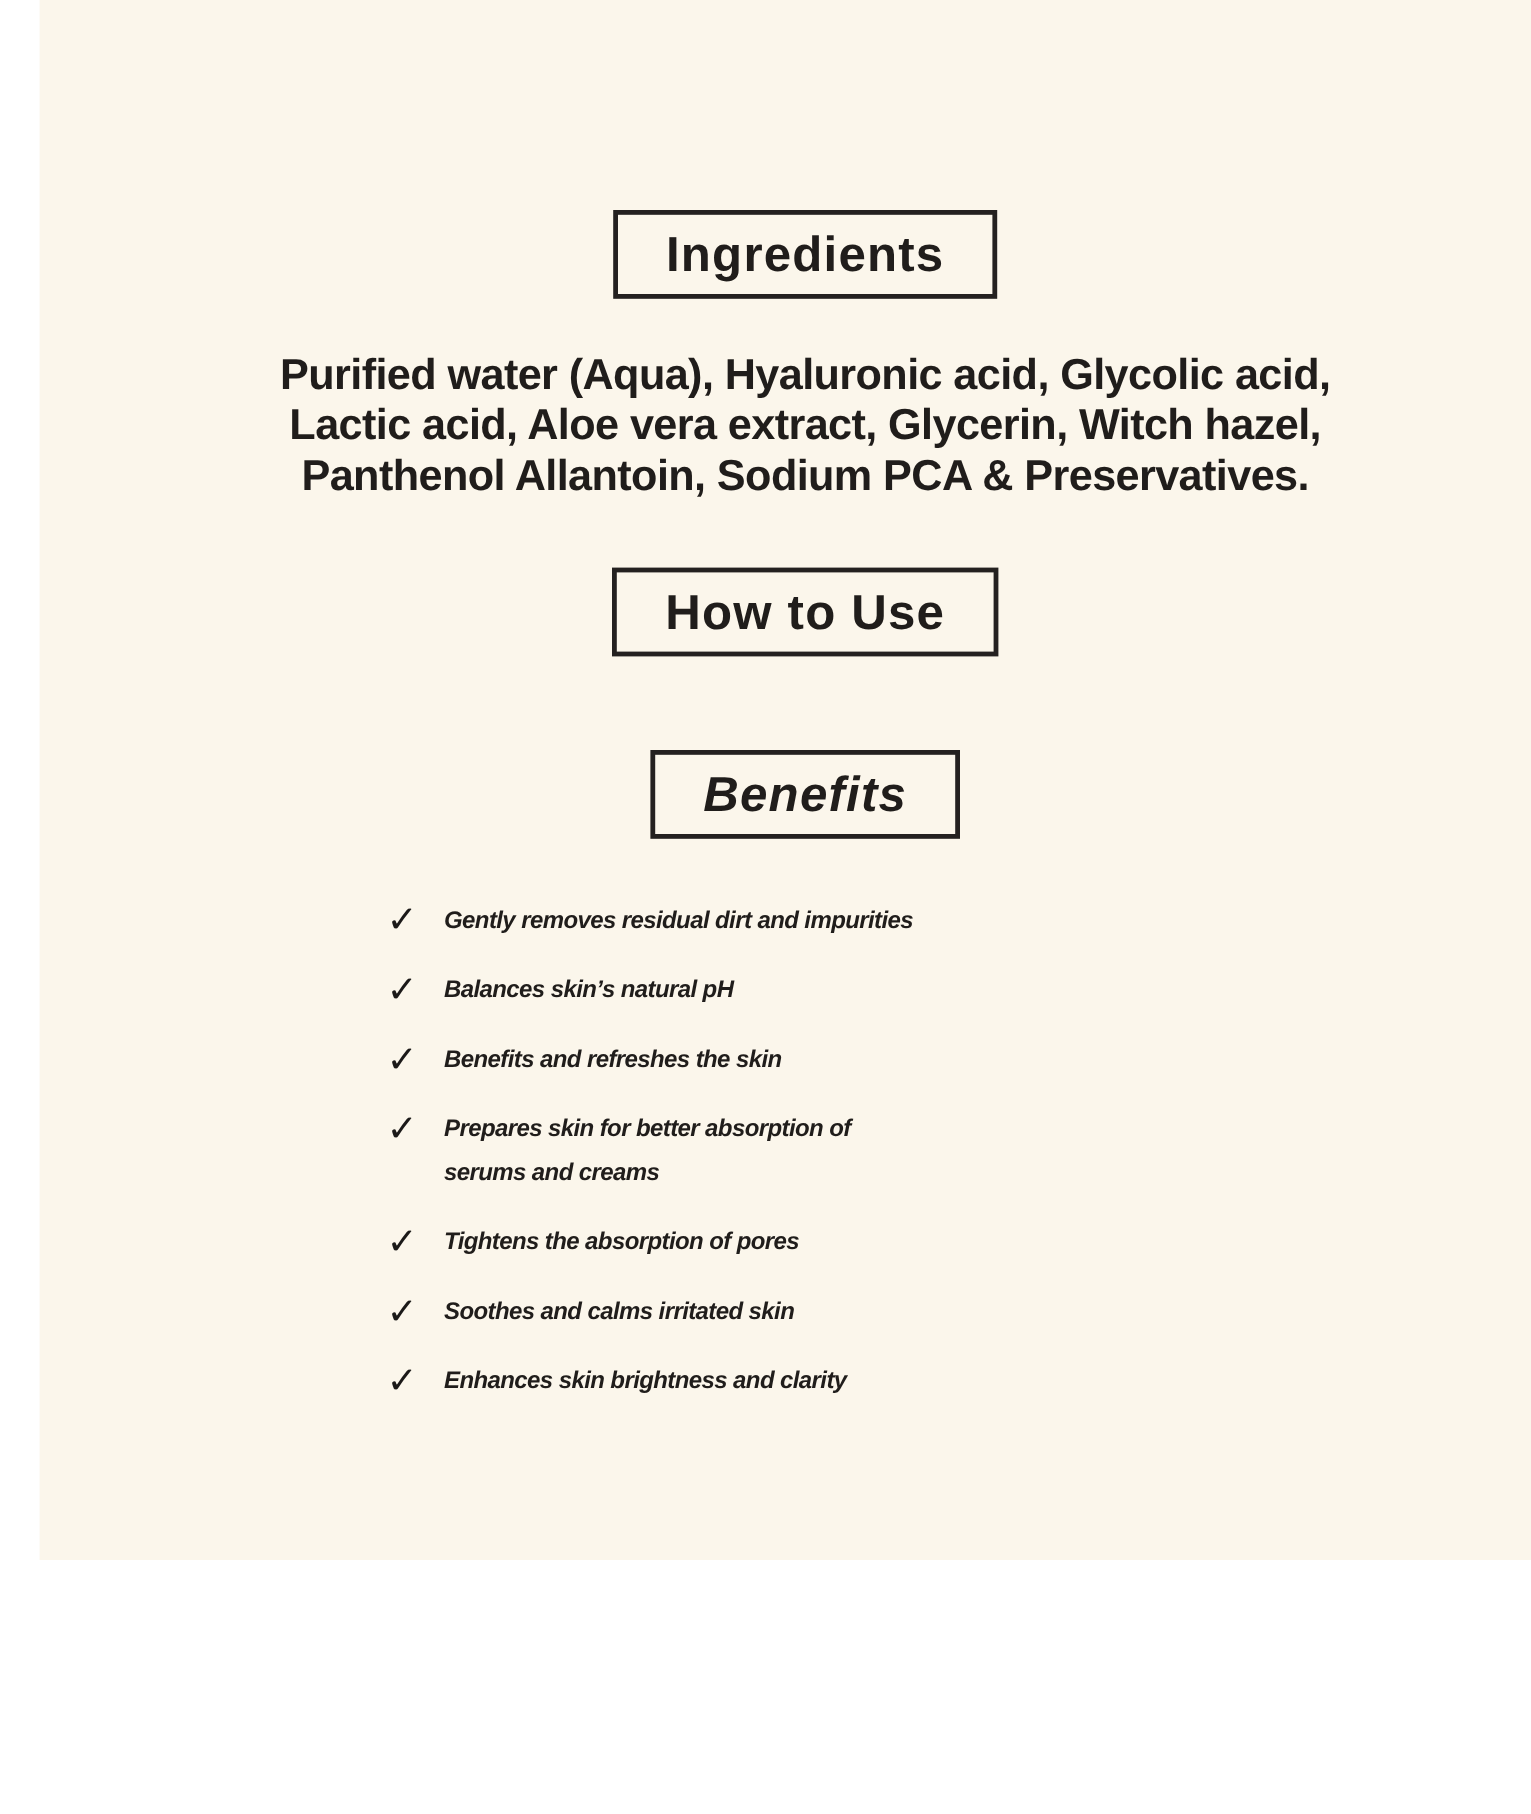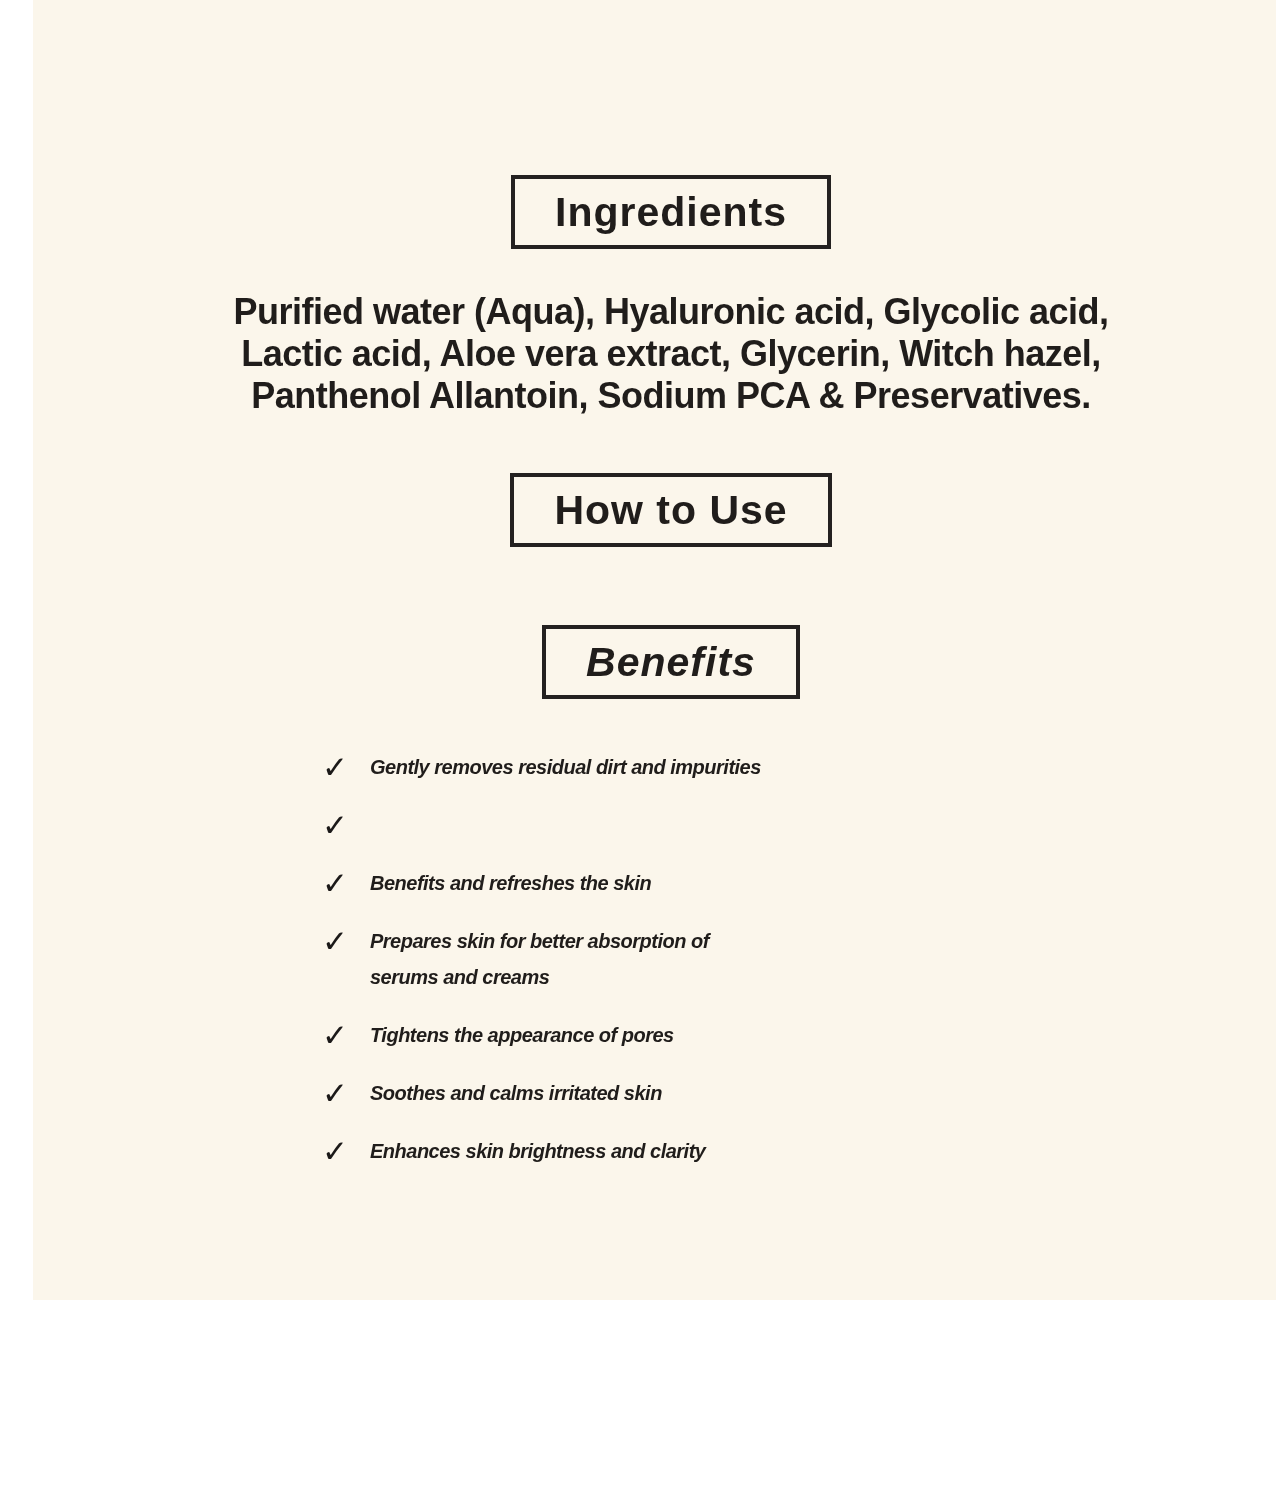--- a/index.html
+++ b/index.html
@@ -112,33 +112,34 @@
         <h2>Benefits</h2>
       </div>
     </div>
     <ul class="benefits-list">
       <li class="benefit-item">
         <span class="check">✓</span>
         <span class="benefit-text">Gently removes residual dirt and impurities</span>
       </li>
       <li class="benefit-item">
         <span class="check">✓</span>
+        <span class="benefit-text">Balances skin’s natural pH</span>
       </li>
       <li class="benefit-item">
         <span class="check">✓</span>
         <span class="benefit-text">Benefits and refreshes the skin</span>
       </li>
       <li class="benefit-item">
         <span class="check">✓</span>
         <span class="benefit-text">Prepares skin for better absorption of
 serums and creams</span>
       </li>
       <li class="benefit-item">
         <span class="check">✓</span>
-        <span class="benefit-text">Tightens the appearance of pores</span>
+        <span class="benefit-text">Tightens the absorption of pores</span>
       </li>
       <li class="benefit-item">
         <span class="check">✓</span>
         <span class="benefit-text">Soothes and calms irritated skin</span>
       </li>
       <li class="benefit-item">
         <span class="check">✓</span>
         <span class="benefit-text">Enhances skin brightness and clarity</span>
       </li>
     </ul>

